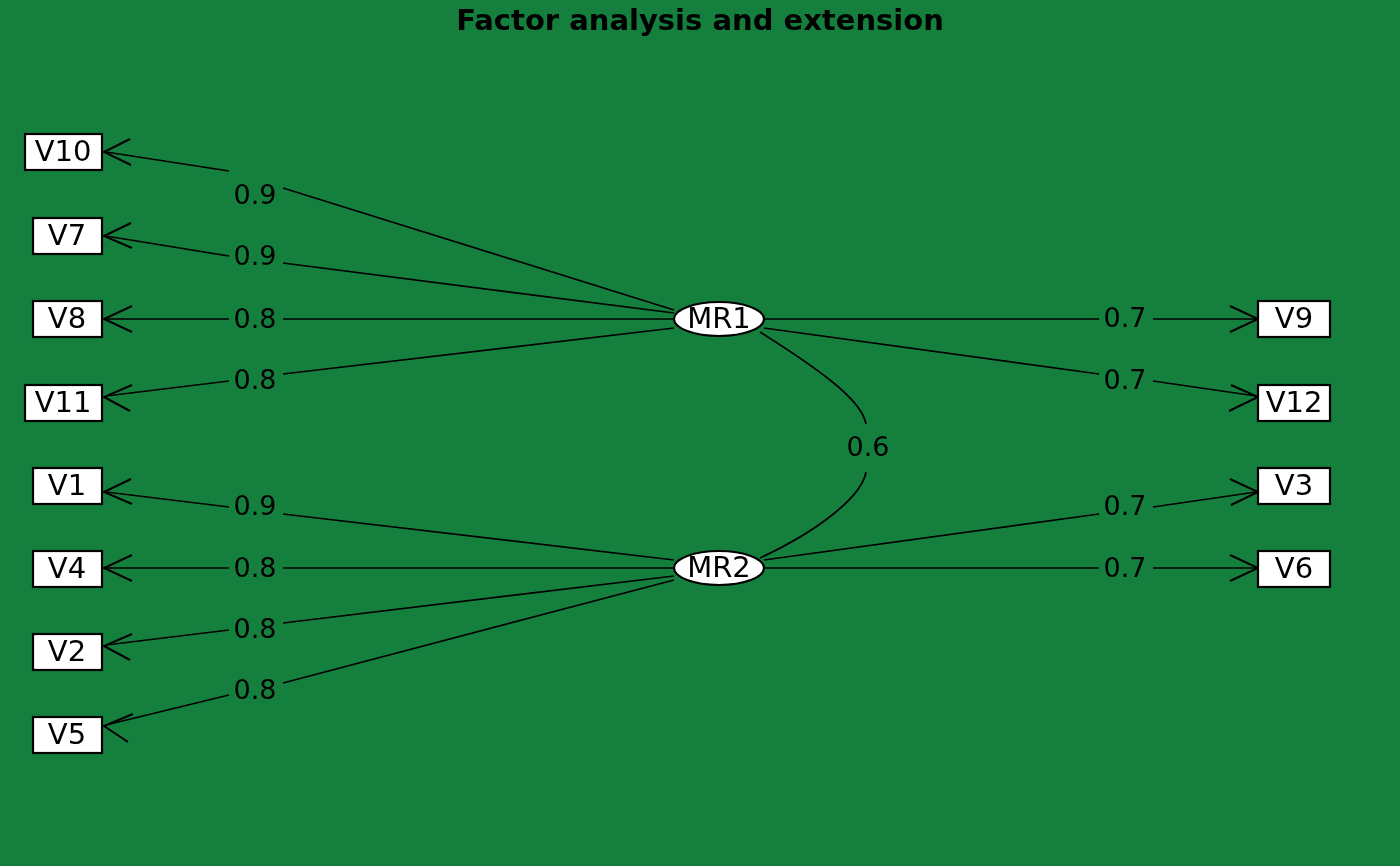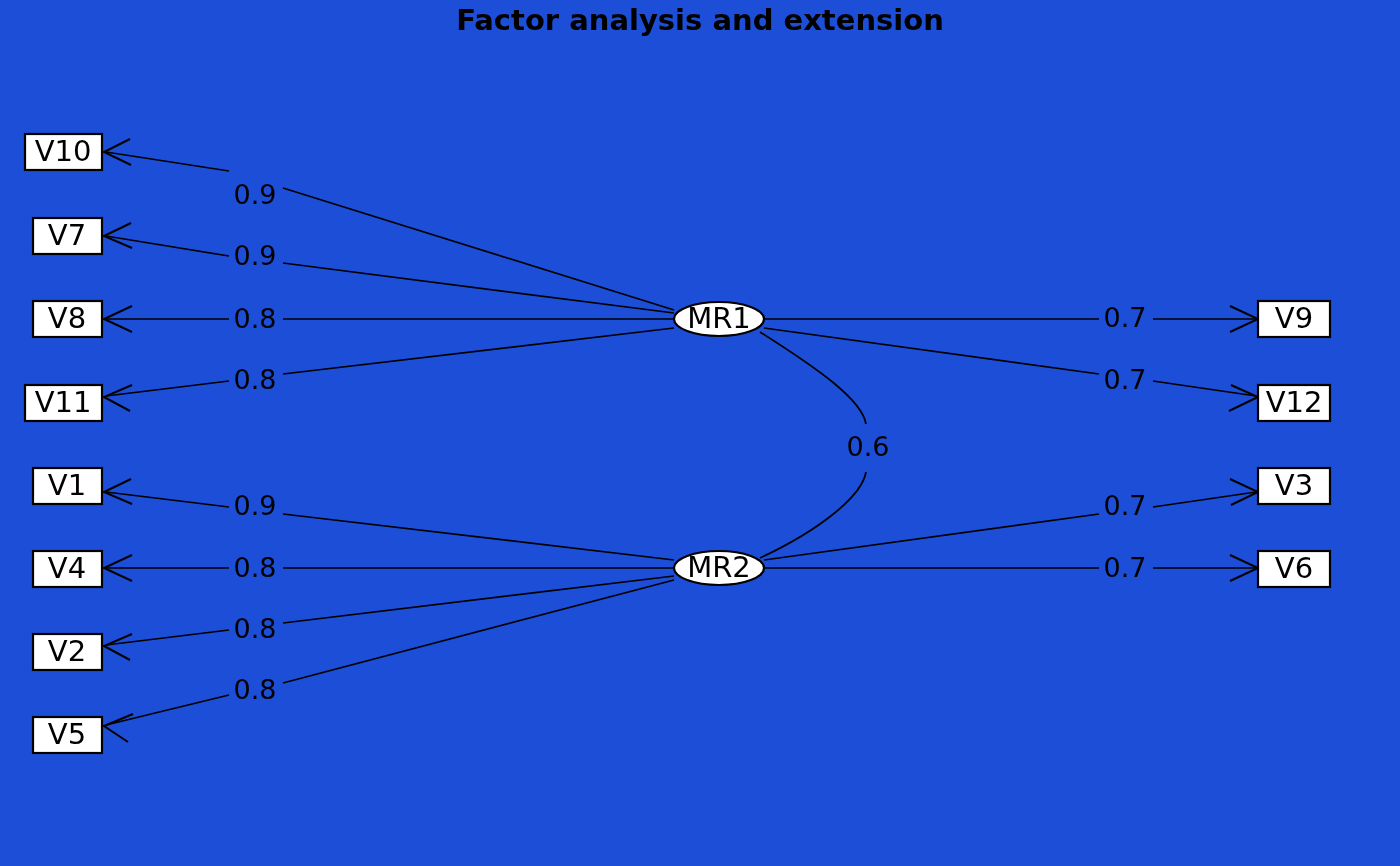--- a/index.html
+++ b/index.html
@@ -4,21 +4,21 @@
 <style>
   html, body {
     margin: 0;
     padding: 0;
     background: #ffffff;
   }
   #canvas {
     position: relative;
     width: 1400px;
     height: 866px;
-    background: #1d4ed8;
+    background: #15803d;
     overflow: hidden;
     font-family: "DejaVu Sans", sans-serif;
   }
   .diagram-svg {
     position: absolute;
     top: 0;
     left: 0;
     width: 1400px;
     height: 866px;
   }

